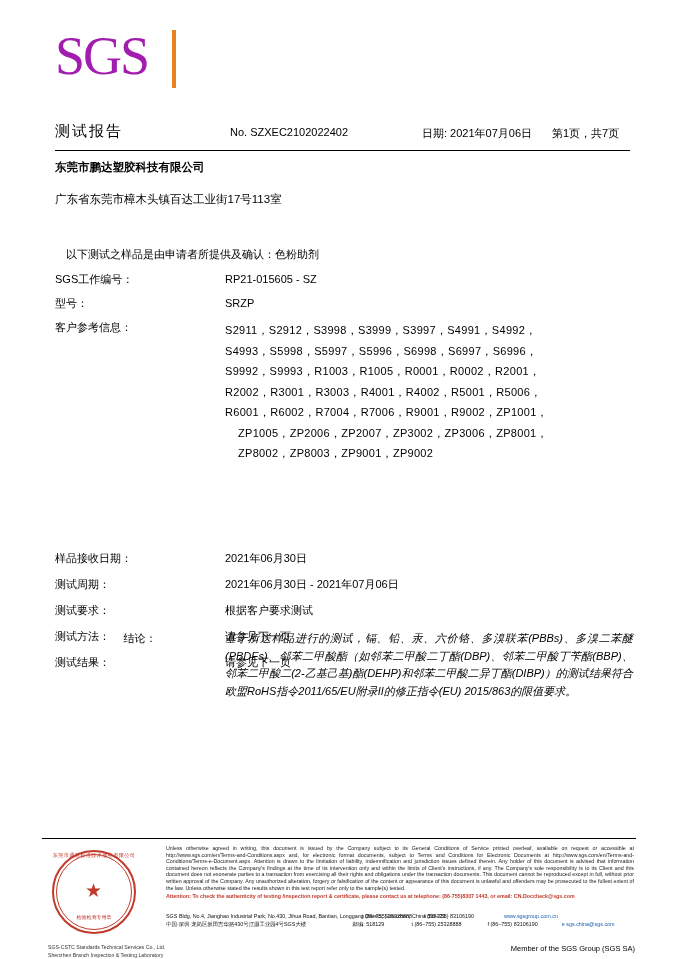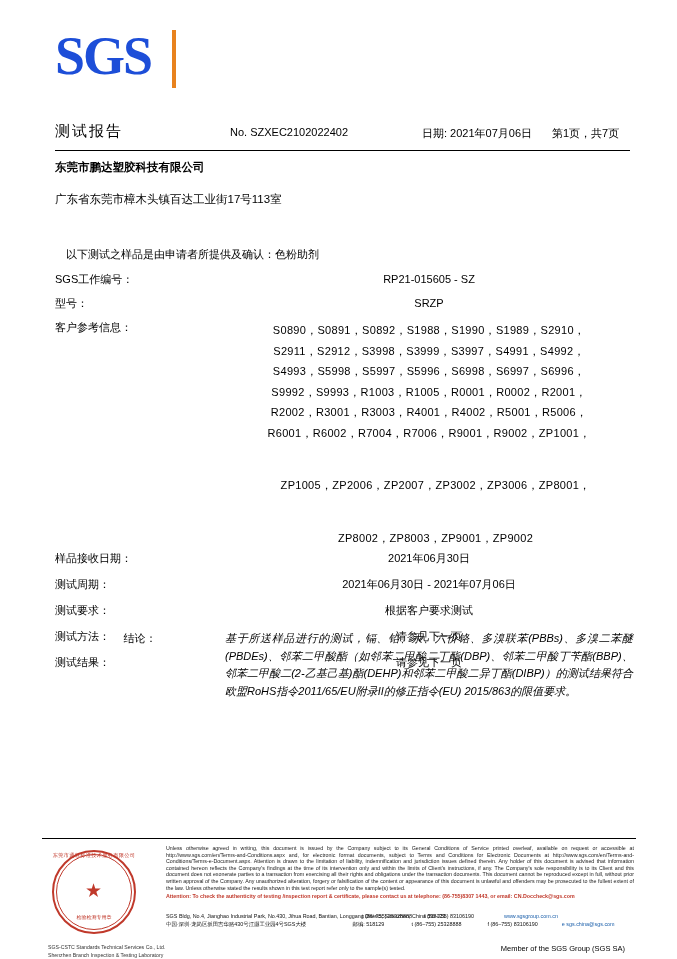--- a/index.html
+++ b/index.html
@@ -25,24 +25,24 @@
   
   .logo-wrap {
     position: absolute;
     left: 55px;
     top: 28px;
     width: 140px;
     height: 60px;
   }
   .logo-text {
     font-family: "Liberation Serif", serif;
-    font-weight: bold;
+    font-weight: normal;
     font-size: 54px;
     letter-spacing: -2px;
-    color: #1d4ed8;
+    color: #a21caf;
     line-height: 56px;
   }
   .logo-bar {
     position: absolute;
     left: 117px;
     top: 2px;
     width: 4px;
     height: 58px;
     background: #e8821e;
   }
@@ -126,31 +126,29 @@
   .row .lbl {
     width: 170px;
     flex: 0 0 170px;
     font-size: 11px;
     line-height: 15px;
   }
   .row .val {
     flex: 1;
     font-size: 11px;
     line-height: 15px;
-    text-align: center;
   }
   .ref-list .val-line {
     font-size: 11px;
     line-height: 20.5px;
     letter-spacing: 0.3px;
     white-space: nowrap;
   }
   .ref-indent {
     padding-left: 13px;
-    margin-top: 32px;
   }
 
   .block2 {
     position: absolute;
     left: 55px;
     top: 523px;
     width: 578px;
     margin-top: 28px;
   }
   .block2 .row { margin-bottom: 11px; }
@@ -288,21 +286,21 @@
   .addr-cols {
     display: flex;
   }
   .addr-cols .c1 { width: 196px; }
   .addr-cols .c2 { width: 62px; }
   .addr-cols .c3 { width: 80px; }
   .addr-cols .c4 { width: 78px; }
 
   .member {
     position: absolute;
-    right: 52px;
+    right: 42px;
     top: 944px;
     font-size: 7.5px;
     color: #000;
   }
 </style>
 </head>
 <body>
 
 <div class="page">
 
@@ -329,21 +327,20 @@
       <div class="lbl">SGS工作编号：</div>
       <div class="val">RP21-015605 - SZ</div>
     </div>
     <div class="row">
       <div class="lbl">型号：</div>
       <div class="val">SRZP</div>
     </div>
     <div class="row ref-list">
       <div class="lbl">客户参考信息：</div>
       <div class="val">
-        <div class="val-line">S0890，S0891，S0892，S1988，S1990，S1989，S2910，</div>
         <div class="val-line">S2911，S2912，S3998，S3999，S3997，S4991，S4992，</div>
         <div class="val-line">S4993，S5998，S5997，S5996，S6998，S6997，S6996，</div>
         <div class="val-line">S9992，S9993，R1003，R1005，R0001，R0002，R2001，</div>
         <div class="val-line">R2002，R3001，R3003，R4001，R4002，R5001，R5006，</div>
         <div class="val-line">R6001，R6002，R7004，R7006，R9001，R9002，ZP1001，</div>
         <div class="val-line ref-indent">ZP1005，ZP2006，ZP2007，ZP3002，ZP3006，ZP8001，</div>
         <div class="val-line ref-indent">ZP8002，ZP8003，ZP9001，ZP9002</div>
       </div>
     </div>
   </div>

